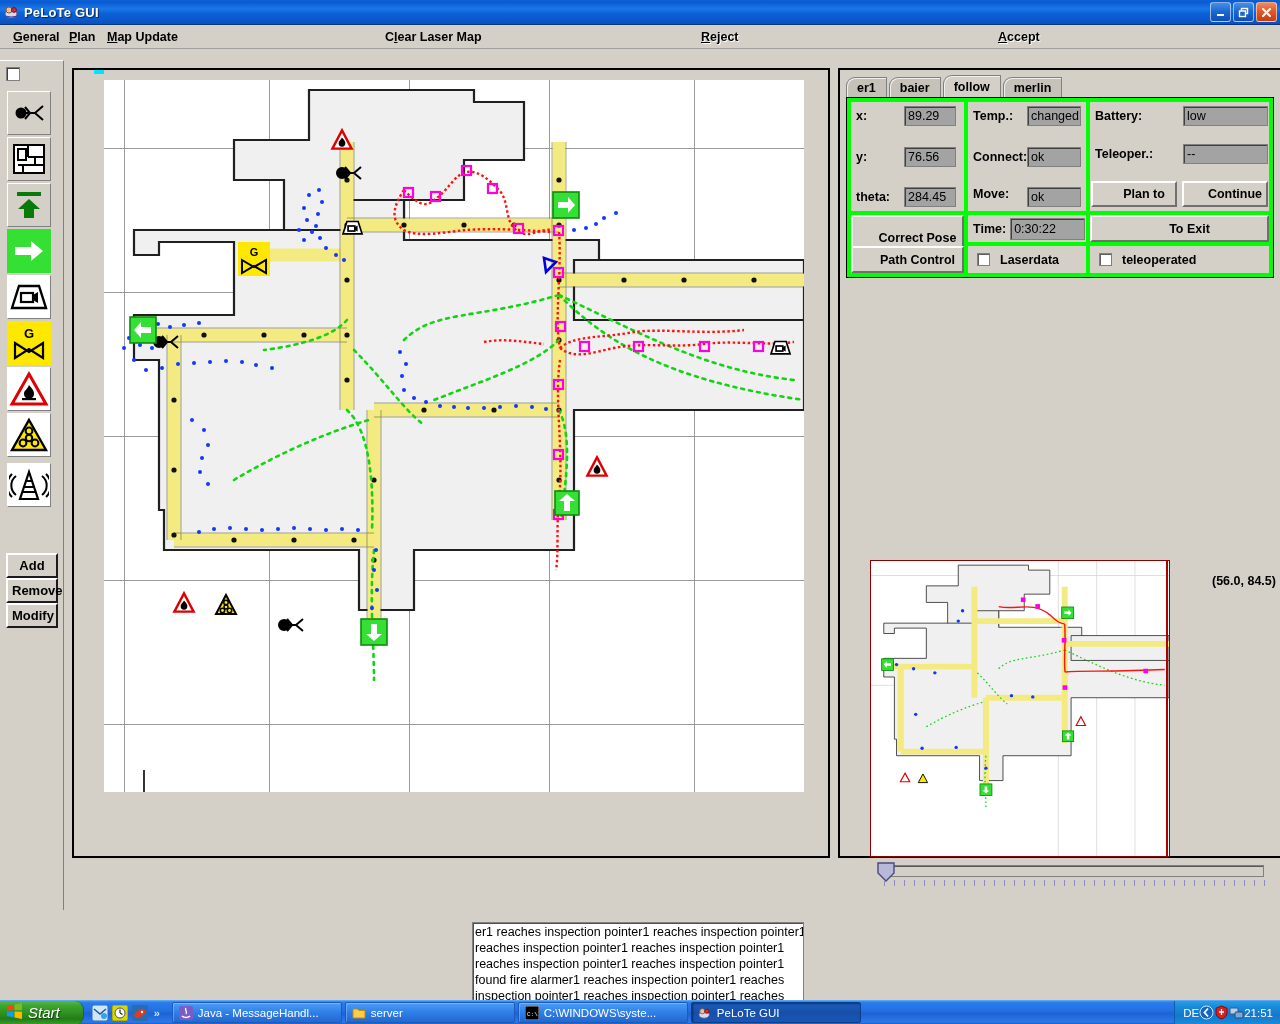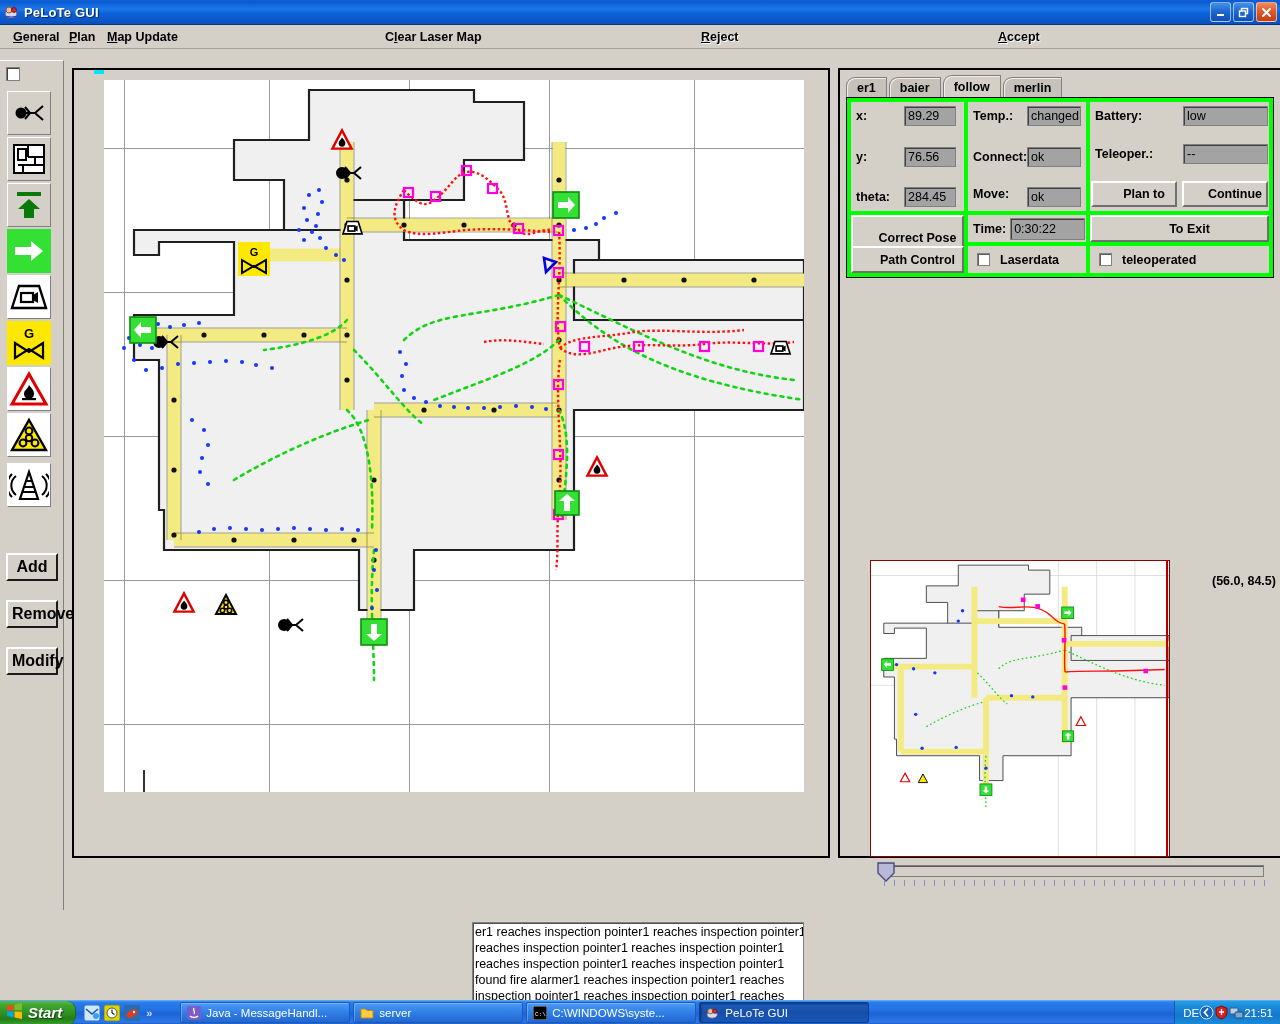--- a/index.html
+++ b/index.html
@@ -66,22 +66,22 @@
     display:flex;align-items:center;justify-content:center;
     margin-bottom:2px; position:relative; overflow:hidden;
   }
   .tool-btn svg { display:block; }
   .tool-btn-sep { height:4px; }
   .edit-btns { position:absolute; left:6px; top:492px; width:52px; }
   .edit-btn {
     background:#d4d0c8; border:2px outset #f0f0f0;
     border-top-color:#fff;border-left-color:#fff;
     border-right-color:#707070;border-bottom-color:#707070;
-    font-weight:bold;font-size:16px;color:#000;
-    padding:3px 4px; text-align:center; margin-bottom:19px; white-space:nowrap;
+    font-weight:bold;font-size:13px;color:#000;
+    padding:3px 4px; text-align:center; margin-bottom:0; white-space:nowrap;
   }
 
   
   #mapframe {
     position:absolute; left:72px; top:18px; width:758px; height:790px;
     background:#d4d0c8; border:2px solid #000;
   }
   #mapcanvas { position:absolute; left:30px; top:10px; width:700px; height:712px; background:#fff; }
   .cyan-mark { position:absolute; left:20px; top:0; width:10px; height:4px; background:#00e5ff; }
 
@@ -151,26 +151,26 @@
   }
   #logbox div { font-size:12.5px; line-height:16px; color:#000; white-space:nowrap; }
 
   
   #taskbar {
     position:absolute; left:0; top:1000px; width:1280px; height:24px;
     background:linear-gradient(to bottom,#3f93f2 0%,#2a7bea 8%,#2470e2 40%,#1d63d6 55%,#2d79e8 92%,#1b5ec8 100%);
     border-top:1px solid #5ca8f5; display:flex; align-items:center;
   }
   #startbtn {
-    height:24px; padding:0 13px 0 6px;
+    height:24px; padding:0 23px 0 6px;
     background:linear-gradient(to bottom,#59ba45 0%,#40a52f 18%,#2f9122 50%,#237c18 75%,#3aa32b 100%);
     border-right:1px solid #1f6a14;
     border-top-right-radius:9px; border-bottom-right-radius:9px;
     display:flex;align-items:center;gap:5px;
-    color:#fff; font-style:italic; font-weight:bold; font-size:15px;
+    color:#fff; font-style:italic; font-weight:normal; font-size:15px;
     text-shadow:1px 1px 1px rgba(0,0,0,.55);
   }
   #quicklaunch { display:flex; align-items:center; gap:4px; padding:0 8px; }
   .ql-icon { width:16px;height:16px;border-radius:2px; }
   .ql-chev { color:#cfe3ff; font-size:11px; font-weight:bold; margin-left:2px; }
   .task-btn {
     height:21px; min-width:170px; max-width:172px;
     margin-right:3px; padding:0 6px;
     background:linear-gradient(to bottom,#4d9cf5,#2f7fe8 50%,#2467d0);
     border:1px solid #1a5cbe; border-radius:2px;
@@ -868,21 +868,21 @@
     <span class="ql-icon">
       <svg width="16" height="16" viewBox="0 0 16 16">
           <rect width="16" height="16" rx="2" fill="#2b6cb0"></rect>
           <path d="M2 11 C4 5 10 3 14 6 C12 10 9 13 5 13 Z" fill="#e03a20"></path>
           <circle cx="10" cy="7" r="1.2" fill="#fff"></circle>
         </svg>
     </span>
     <span class="ql-chev">»</span>
   </div>
 
-  <div style="display:flex;align-items:center;margin-left:20px">
+  <div style="display:flex;align-items:center;margin-left:4px">
     <div class="task-btn">
       <span class="tb-ic">
         <svg width="14" height="14" viewBox="0 0 14 14">
             <rect width="14" height="14" rx="2" fill="#7a5cc8"></rect>
             <path d="M7 2 C5 4 9 5 7 8" stroke="#fff" fill="none" stroke-width="1.4"></path>
             <path d="M3 10 C5 12 9 12 11 10" stroke="#fff" fill="none" stroke-width="1.4"></path>
           </svg>
       </span>
       <span>Java - MessageHandl...</span>
     </div>

